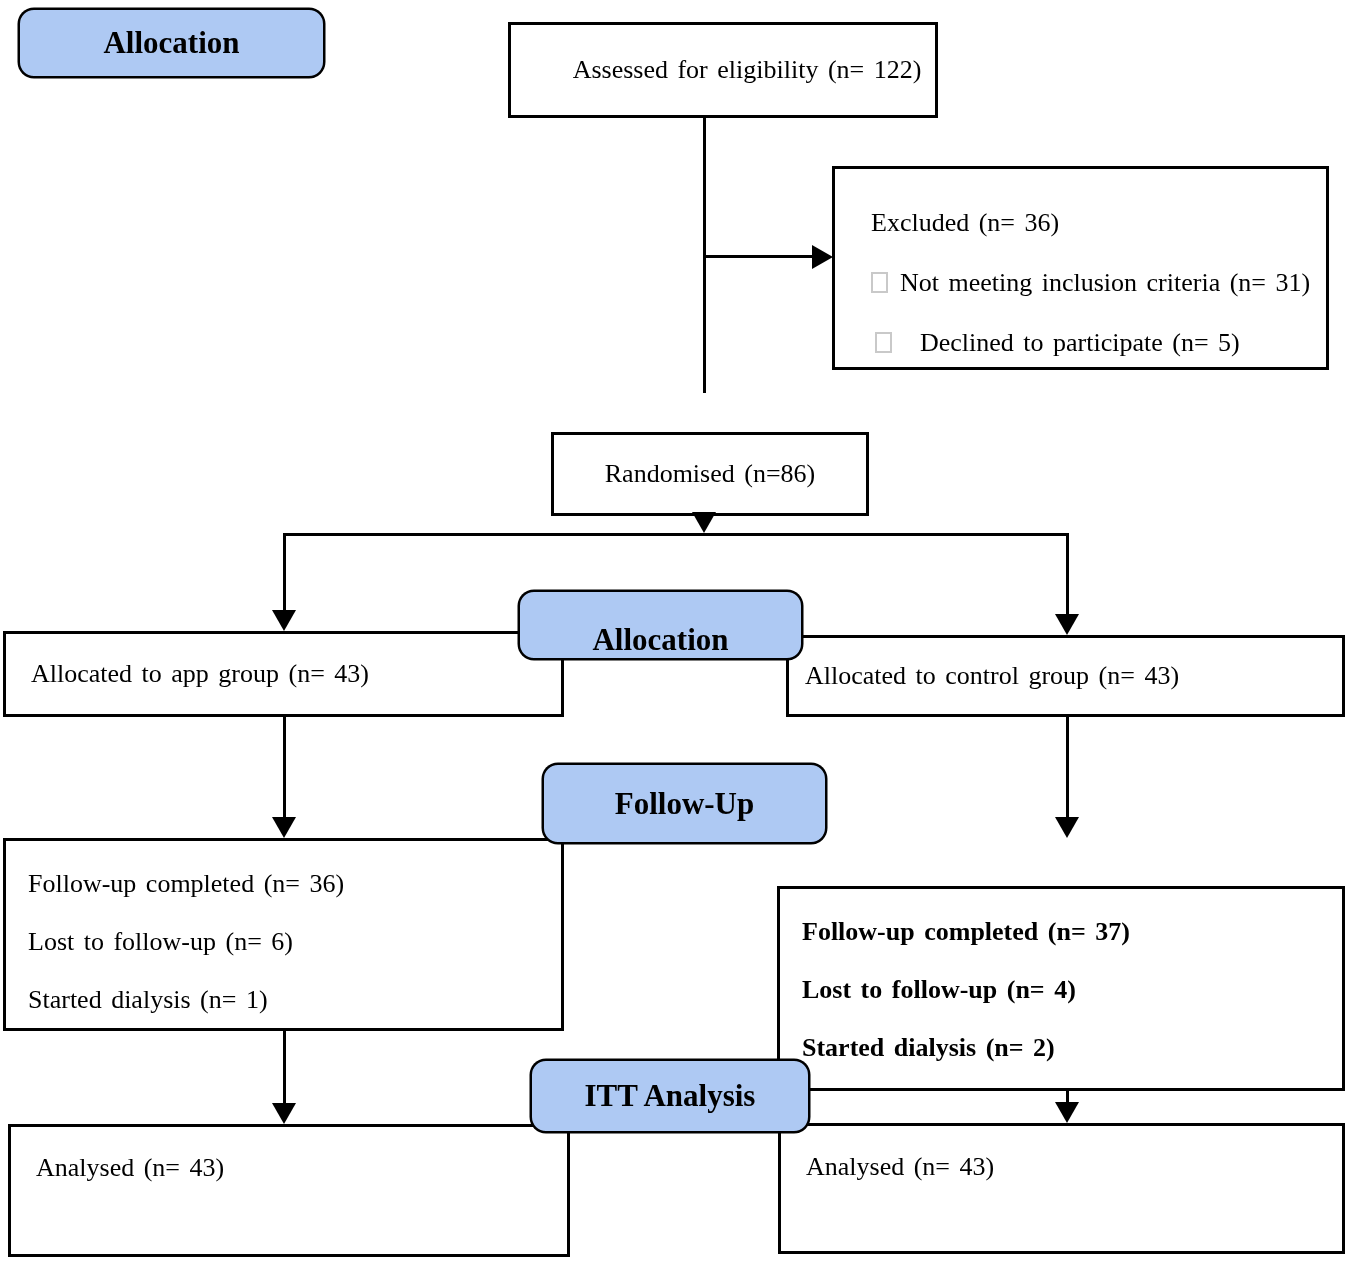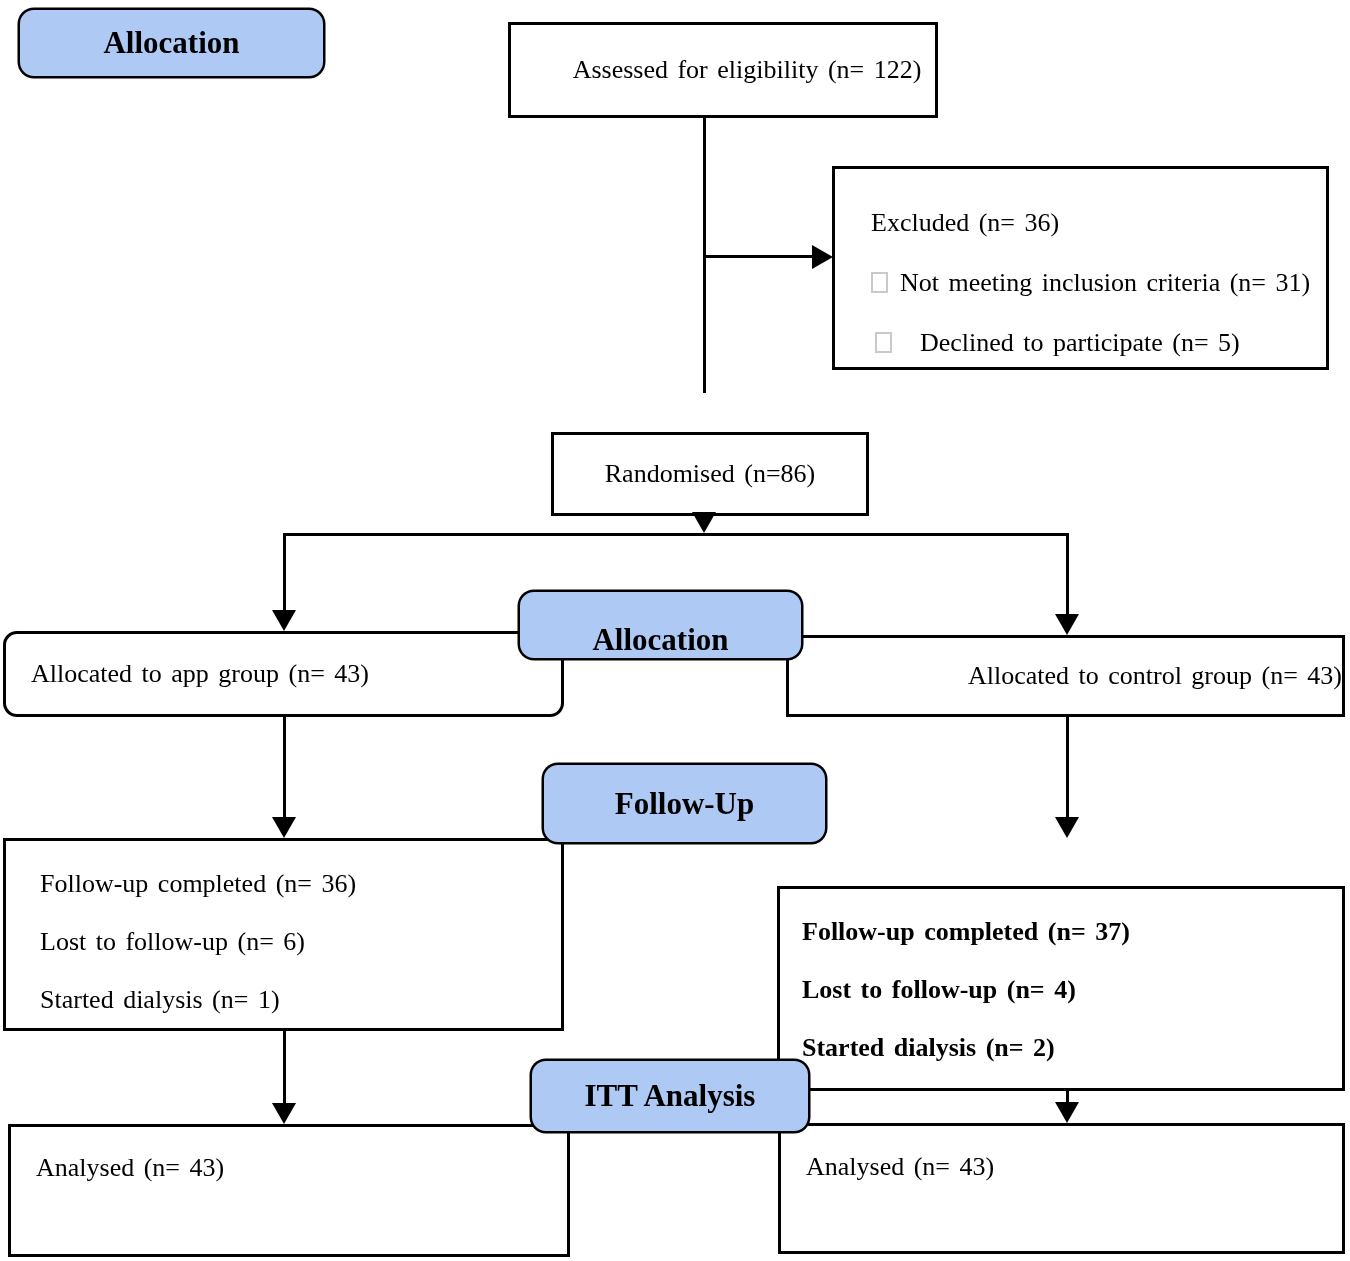--- a/index.html
+++ b/index.html
@@ -65,21 +65,21 @@
   .excl { padding: 24px 10px 0 36px; }
   .excl .line { line-height: 60px; white-space: nowrap; }
   .bullet {
     display: inline-block;
     width: 13px; height: 17px;
     border: 2px solid #c9c9c9;
     margin-right: 12px;
     vertical-align: -2px;
   }
   .bullet.wide { margin-right: 28px; margin-left: 4px; }
-  .pad-left-25 { padding-left: 25px; border-radius: 14px; }
+  .pad-left-25 { padding-left: 25px; }
   .pad-left-16 { padding-left: 16px; }
   .analysed-text { padding: 26px 10px 0 25px; white-space: nowrap; }
 </style>
 </head>
 <body>
 
 <div id="canvas">
 
   <div class="stage" style="left:18px; top:8px; width:307px; height:70px;">
     <span>Allocation</span>
@@ -121,34 +121,34 @@
   <div class="vline" style="left:1066px; top:533px; height:82px;"></div>
   <div class="arrow-down" style="left:1055px; top:614px;"></div>
 
   <div class="stage" style="left:518px; top:590px; width:285px; height:70px;align-items:flex-end;">
     <span>Allocation</span>
   </div>
 
   <div class="box vcenter pad-left-25" style="left:3px; top:631px; width:561px; height:86px;">
     <span>Allocated to app group (n= 43)</span>
   </div>
-  <div class="box vcenter pad-left-16" style="left:786px; top:635px; width:559px; height:82px;justify-content:flex-end;">
+  <div class="box vcenter pad-left-16" style="left:786px; top:635px; width:559px; height:82px;">
     <span>Allocated to control group (n= 43)</span>
   </div>
 
   <div class="vline" style="left:283px; top:717px; height:101px;"></div>
   <div class="arrow-down" style="left:272px; top:817px;"></div>
   <div class="vline" style="left:1066px; top:717px; height:101px;"></div>
   <div class="arrow-down" style="left:1055px; top:817px;"></div>
 
   <div class="stage" style="left:542px; top:763px; width:285px; height:81px;">
     <span>Follow-Up</span>
   </div>
 
-  <div class="box" style="left:3px; top:838px; width:561px; height:193px;padding-left:12px;">
+  <div class="box" style="left:3px; top:838px; width:561px; height:193px;">
     <div class="lines">
       <div class="line">Follow-up completed (n= 36)</div>
       <div class="line">Lost to follow-up (n= 6)</div>
       <div class="line">Started dialysis (n= 1)</div>
     </div>
   </div>
   <div class="box" style="left:777px; top:886px; width:568px; height:205px;font-weight:bold;">
     <div class="lines">
       <div class="line">Follow-up completed (n= 37)</div>
       <div class="line">Lost to follow-up (n= 4)</div>

